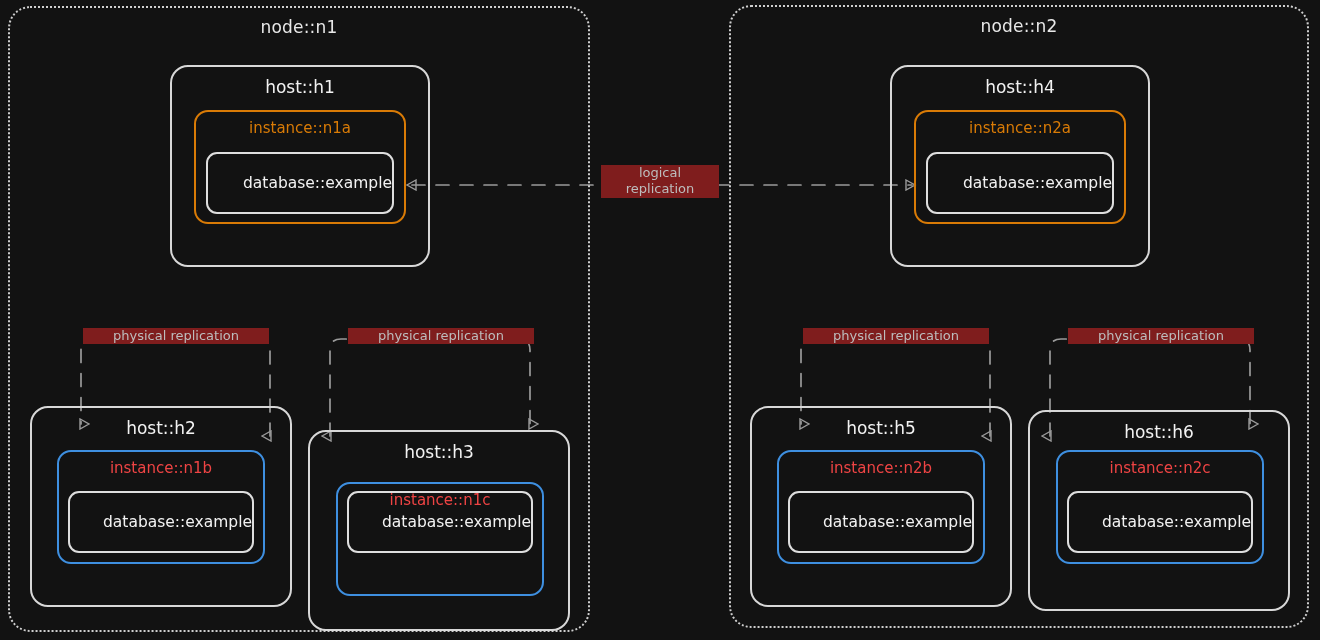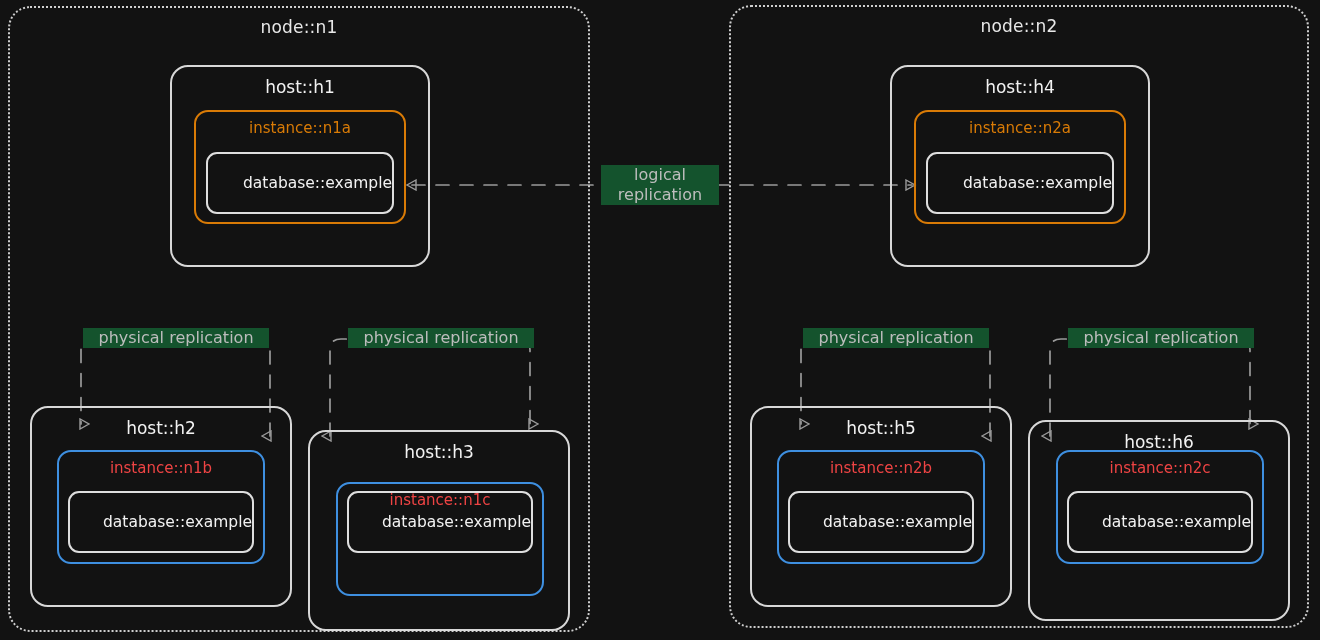--- a/index.html
+++ b/index.html
@@ -97,25 +97,25 @@
   .db-label {
     color: #f2f2f2;
     font-size: 15.5px;
     white-space: nowrap;
   }
 
   
   .edge-label {
     position: absolute;
     color: #bdbdbd;
-    font-size: 16px;
+    font-size: 13px;
     text-align: center;
     line-height: 1.25;
     white-space: pre-line;
-    background: #14532d;
+    background: #7f1d1d;
     padding: 0 3px;
   }
 </style>
 </head>
 <body>
 
 <div id="stage">
 
   <svg id="edges" viewBox="0 0 1320 640" width="1320" height="640">
     <defs>
@@ -209,21 +209,21 @@
   <div class="host-box" style="left:750px; top:406px; width:262px; height:201px;">
     <div class="host-label">host::h5</div>
   </div>
   <div class="instance-box blue" style="left:777px; top:450px; width:208px; height:114px;">
     <div class="instance-label blue">instance::n2b</div>
   </div>
   <div class="db-box" style="left:788px; top:491px; width:186px; height:62px;">
     <span class="db-label">database::example</span>
   </div>
 
-  <div class="host-box" style="left:1028px; top:420px; width:262px; height:201px;">
+  <div class="host-box" style="left:1028px; top:410px; width:262px; height:201px;">
     <div class="host-label">host::h6</div>
   </div>
   <div class="instance-box blue" style="left:1056px; top:450px; width:208px; height:114px;">
     <div class="instance-label blue">instance::n2c</div>
   </div>
   <div class="db-box" style="left:1067px; top:491px; width:186px; height:62px;">
     <span class="db-label">database::example</span>
   </div>
 
   <div class="edge-label" style="left:601px; top:165px; width:112px;">logical

